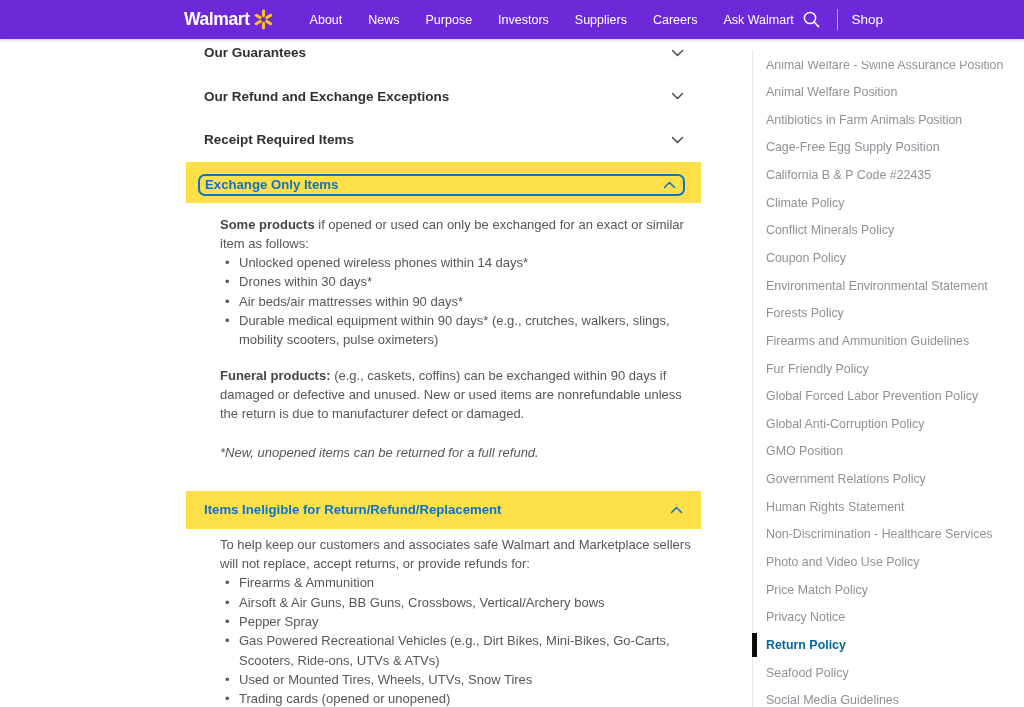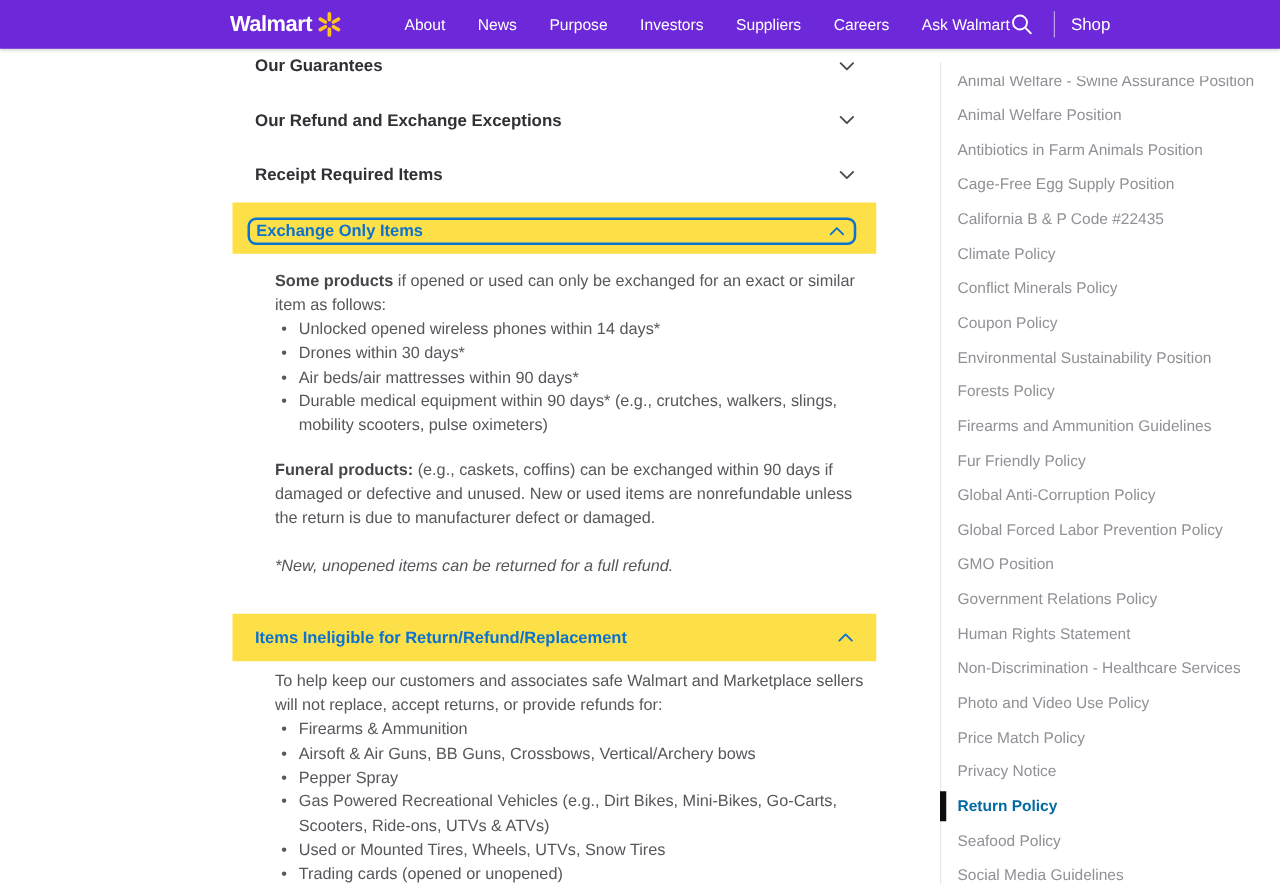--- a/index.html
+++ b/index.html
@@ -7,21 +7,21 @@
     font-family:"Liberation Sans", sans-serif; }
   .page { position:relative; width:1024px; height:707px; }
 
   
   .topbar { position:absolute; top:0; left:0; right:0; height:39px;
     background:#6d28d9; display:flex; align-items:center; z-index:10;
     box-shadow:0 1px 3px rgba(0,0,0,.22); }
   .brand { margin-left:184px; display:flex; align-items:center; gap:3px; cursor:pointer; }
   .brand-text { color:#fff; font-weight:700; font-size:17.5px; letter-spacing:-0.4px; }
   .spark { display:flex; align-items:center; }
-  .nav { display:flex; list-style:none; gap:26px; margin-left:50px; }
+  .nav { display:flex; list-style:none; gap:26px; margin-left:36px; }
   .nav li { color:#fff; font-size:12.5px; cursor:pointer; white-space:nowrap; }
   .hdr-right { margin-left:auto; margin-right:141px; display:flex; align-items:center; }
   .search-btn { background:none; border:none; cursor:pointer; display:flex; align-items:center; margin-right:16px; }
   .hdr-divider { width:1px; height:21px; background:rgba(255,255,255,.55); margin-right:13px; }
   .shop { color:#fff; font-size:13.5px; cursor:pointer; }
 
   
   .main { position:absolute; left:186px; top:31px; width:515px; z-index:1; }
   .acc-row { height:43.5px; display:flex; align-items:center; justify-content:space-between;
     padding:0 17px 0 18px; cursor:pointer; }
@@ -177,26 +177,26 @@
   <div class="sidebar">
     <ul>
       <li>Animal Welfare - Swine Assurance Position</li>
       <li>Animal Welfare Position</li>
       <li>Antibiotics in Farm Animals Position</li>
       <li>Cage-Free Egg Supply Position</li>
       <li>California B &amp; P Code #22435</li>
       <li>Climate Policy</li>
       <li>Conflict Minerals Policy</li>
       <li>Coupon Policy</li>
-      <li>Environmental Sustainability Position</li>
+      <li>Environmental Environmental Statement</li>
       <li>Forests Policy</li>
       <li>Firearms and Ammunition Guidelines</li>
       <li>Fur Friendly Policy</li>
+      <li>Global Forced Labor Prevention Policy</li>
       <li>Global Anti-Corruption Policy</li>
-      <li>Global Forced Labor Prevention Policy</li>
       <li>GMO Position</li>
       <li>Government Relations Policy</li>
       <li>Human Rights Statement</li>
       <li>Non-Discrimination - Healthcare Services</li>
       <li>Photo and Video Use Policy</li>
       <li>Price Match Policy</li>
       <li>Privacy Notice</li>
       <li class="active">Return Policy</li>
       <li>Seafood Policy</li>
       <li>Social Media Guidelines</li>

